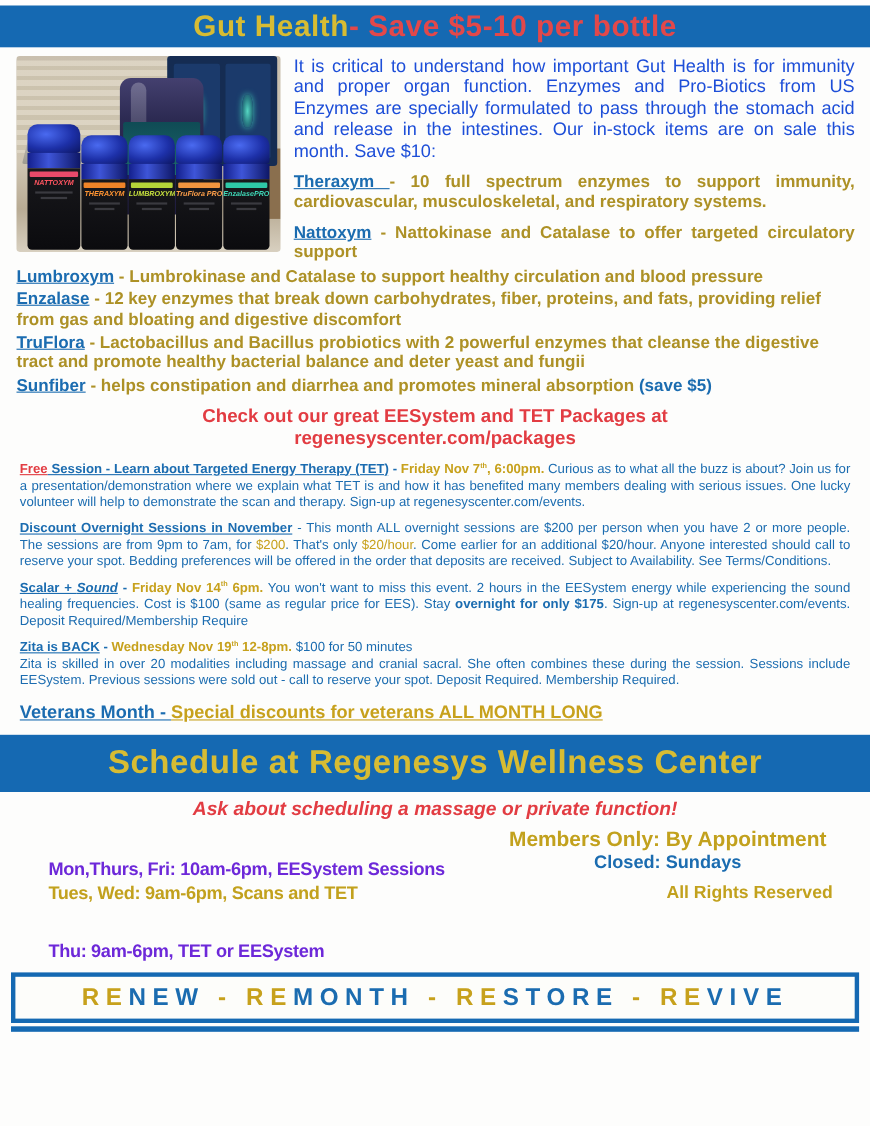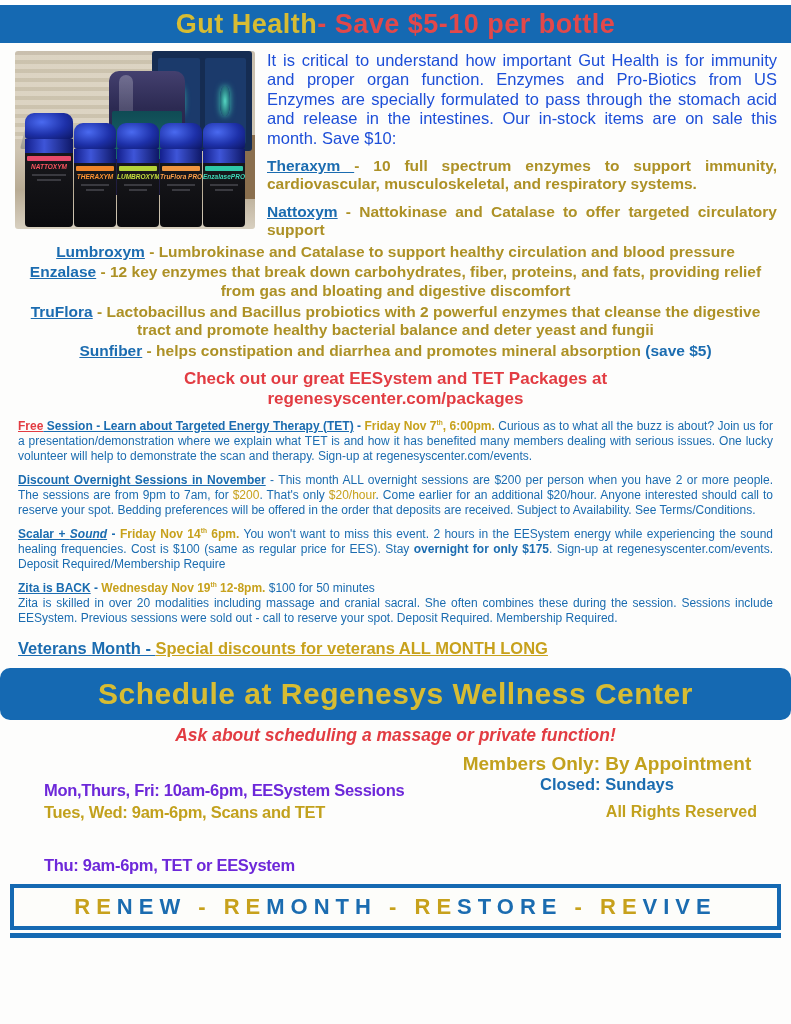--- a/index.html
+++ b/index.html
@@ -20,28 +20,28 @@
   .i{font-style:italic;}
   .sp{vertical-align:super;font-size:0.55em;}
 
   
   .band{display:flex;align-items:center;justify-content:center;background:#1569b2;}
   .band1{height:38px;margin-top:5px;gap:0;}
   .band1 .h-yellow{color:#d7bc33;font-weight:bold;font-size:27px;letter-spacing:0.5px;}
   .band1 .h-red{color:#e2484a;font-weight:bold;font-size:27px;letter-spacing:0.5px;}
   .band2{height:48px;background:#dcb41d;margin-top:6px;}
   .band2 span{color:#1569b2;font-weight:bold;font-size:29px;letter-spacing:0.5px;}
-  .band3{height:52px;margin-top:10px;border-radius:10px;}
+  .band3{height:52px;margin-top:10px;}
   .band3 span{color:#d7bc33;font-weight:bold;font-size:30px;letter-spacing:0.5px;}
 
   
   .gut{display:flex;gap:12px;padding:8px 14px 0 15px;}
   .gut-right{flex:1;}
   .intro{margin:0;color:#1d4ed8;font-weight:normal;font-size:16.5px;line-height:1.18;text-align:justify;}
-  .prod{margin:9px 0 0;font-size:15.5px;line-height:1.17;text-align:center;}
+  .prod{margin:9px 0 0;font-size:15.5px;line-height:1.17;}
   .just{text-align:justify;}
   .prod-full{padding:2px 15px 0;}
   .prod-full .prod{margin:2px 0 0;font-size:15.5px;line-height:1.2;}
 
   
   .photo{position:relative;width:240px;height:178px;flex:none;overflow:hidden;border-radius:3px;
     background:linear-gradient(180deg,#c9bfae 0%,#cfc5b2 55%,#b8ab94 78%,#d8d0c0 100%);}
   .blinds{position:absolute;left:0;top:4px;width:150px;height:84px;
     background:repeating-linear-gradient(180deg,#ded6c5 0 5px,#ccc3ae 5px 9px);opacity:.9;}
   .poster{position:absolute;right:3px;top:0;width:100px;height:100px;background:#152c52;border-radius:3px;

